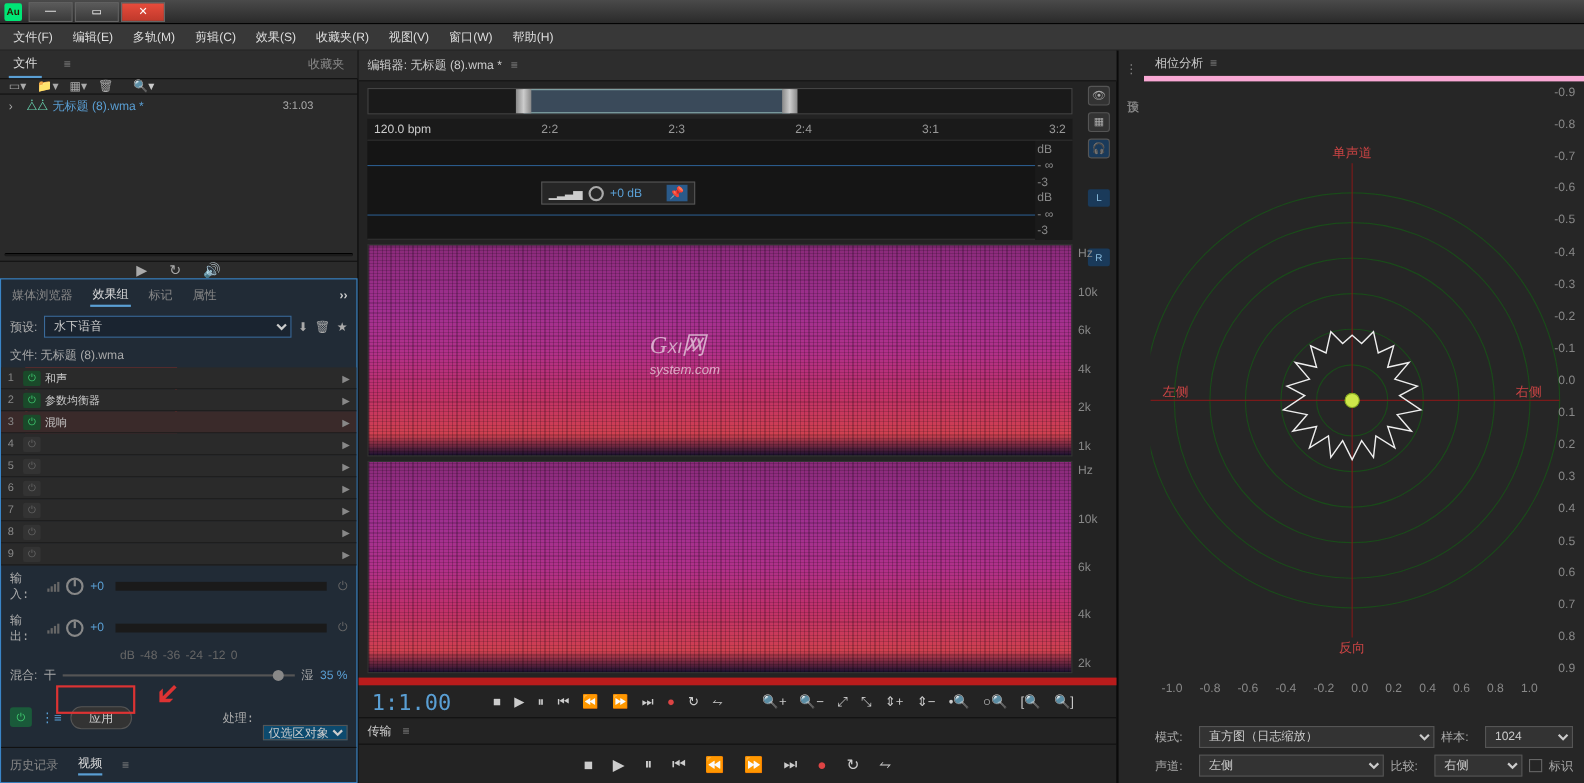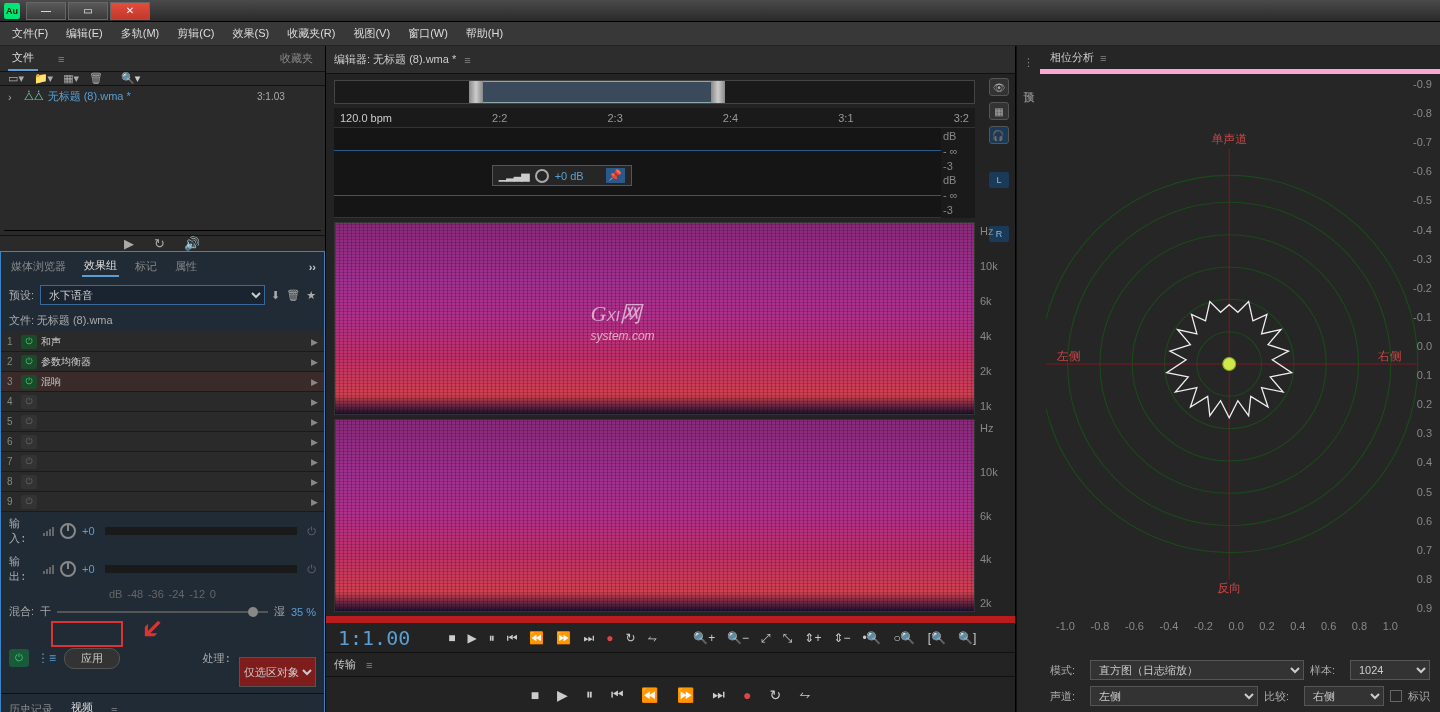--- a/index.html
+++ b/index.html
@@ -87,21 +87,21 @@
 .mix-row .slider-track { flex: 1; height: 2px; background: #555; position: relative; }
 .mix-row .slider-thumb { position: absolute; right: 10px; top: -4px; width: 10px; height: 10px; border-radius: 50%; background: #888; }
 .mix-row .wet { color: #aaa; }
 .mix-row .pct { color: #5a9fd4; }
 
 .apply-row { display: flex; align-items: center; padding: 6px 8px; gap: 8px; position: relative; }
 .apply-row .power-btn { width: 20px; height: 18px; background: #1a5a3a; border-radius: 3px; display: flex; align-items: center; justify-content: center; color: #3fc96f; font-size: 10px; }
 .apply-row .list-btn { color: #5a9fd4; font-size: 12px; }
 .apply-row .apply-btn { padding: 2px 16px; border: 1px solid #555; background: #333; border-radius: 10px; color: #ccc; }
 .apply-row .proc-label { margin-left: auto; color: #aaa; font-family: Liberation Mono, monospace; }
-.apply-row select { background: #7f1d1d; color: #ccc; border: 1px solid #555; height: 30px; margin-top: 28px; }
+.apply-row select { background: #0c4a6e; color: #ccc; border: 1px solid #555; height: 14px; margin-top: 28px; }
 .red-arrow { position: absolute; left: 140px; top: -10px; color: #d33; font-size: 28px; transform: rotate(135deg); }
 
 .bottom-tabs { display: flex; align-items: center; padding: 6px 8px; gap: 18px; border-top: 1px solid #111; }
 .bottom-tabs .btab { color: #888; }
 .bottom-tabs .btab.active { color: #ddd; border-bottom: 2px solid #5a9fd4; padding-bottom: 2px; }
 
 
 .editor-header { height: 28px; display: flex; align-items: center; padding: 0 8px; border-bottom: 1px solid #111; background: #2d2d2d; }
 .editor-header .title { color: #ccc; }
 .editor-header .menu-icon { margin-left: 8px; color: #888; }

